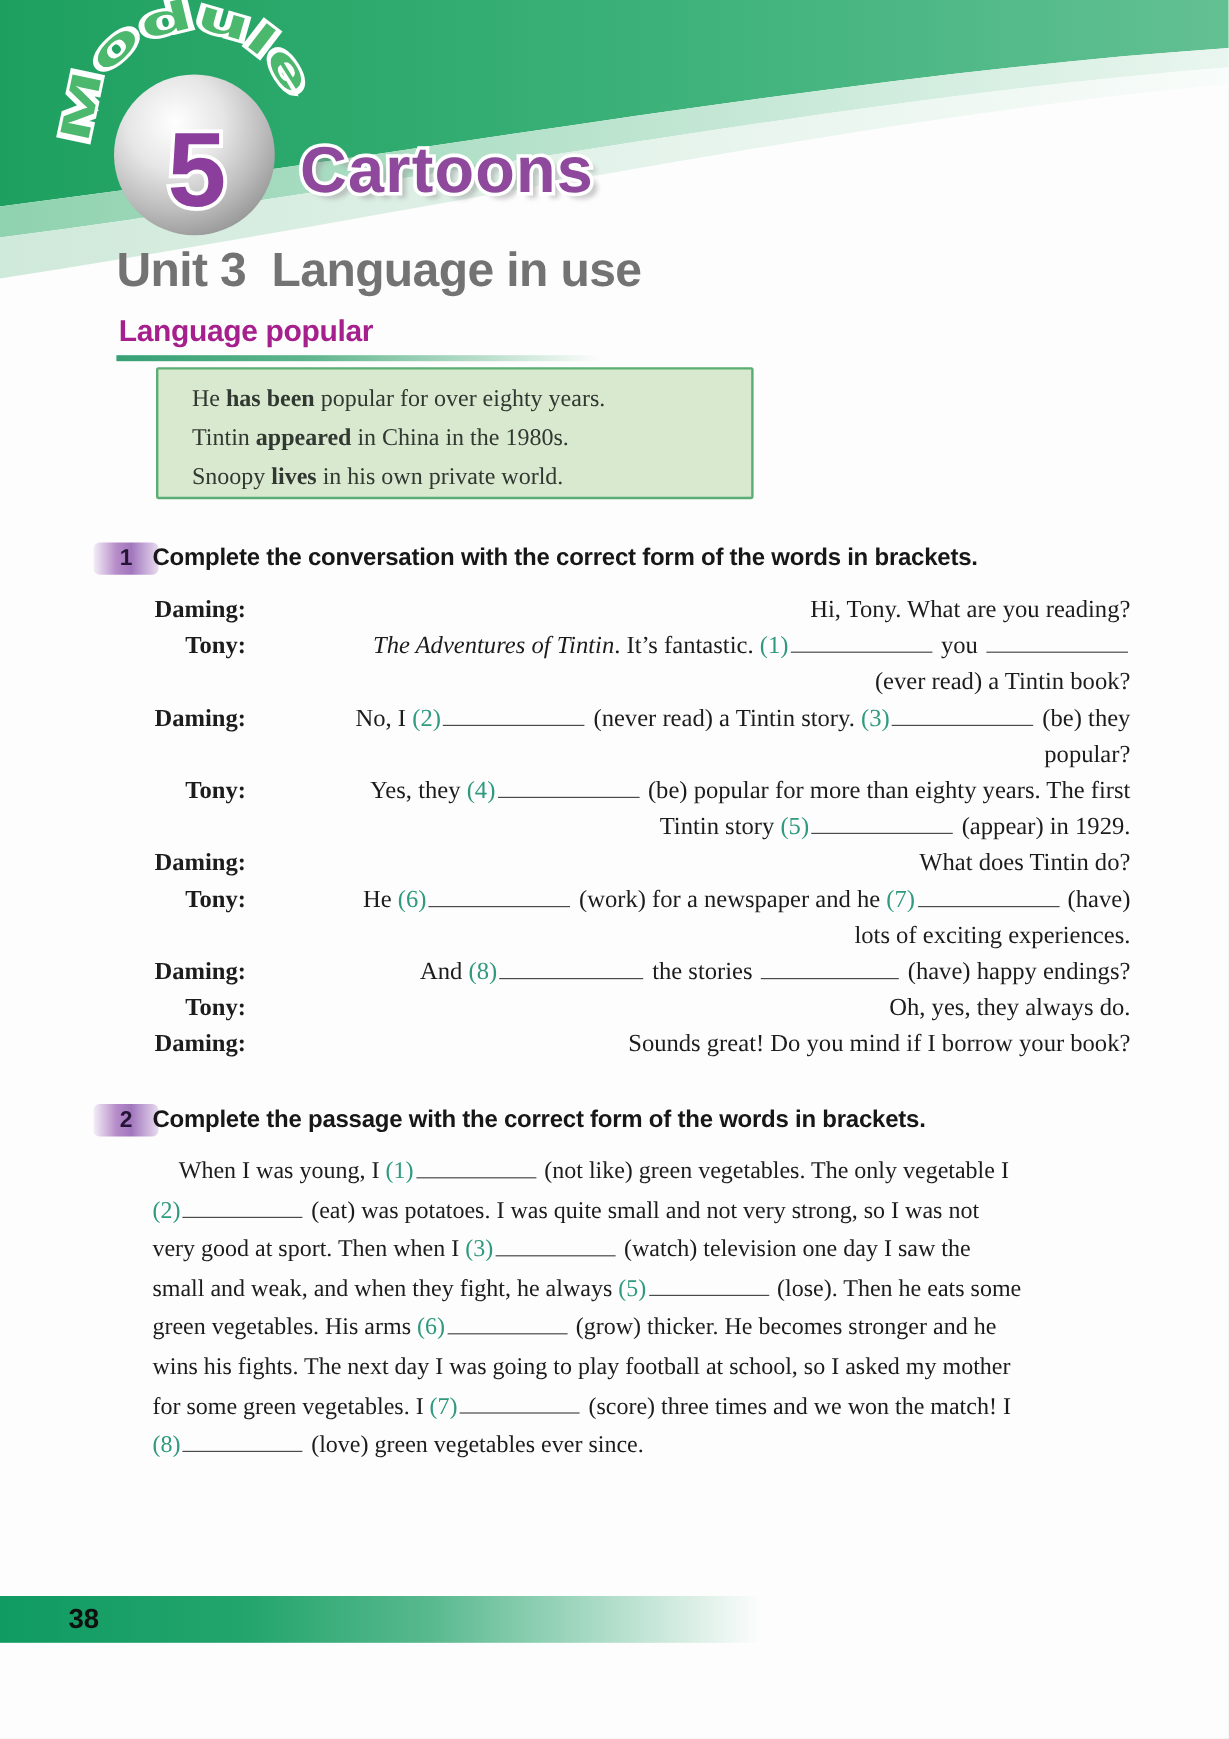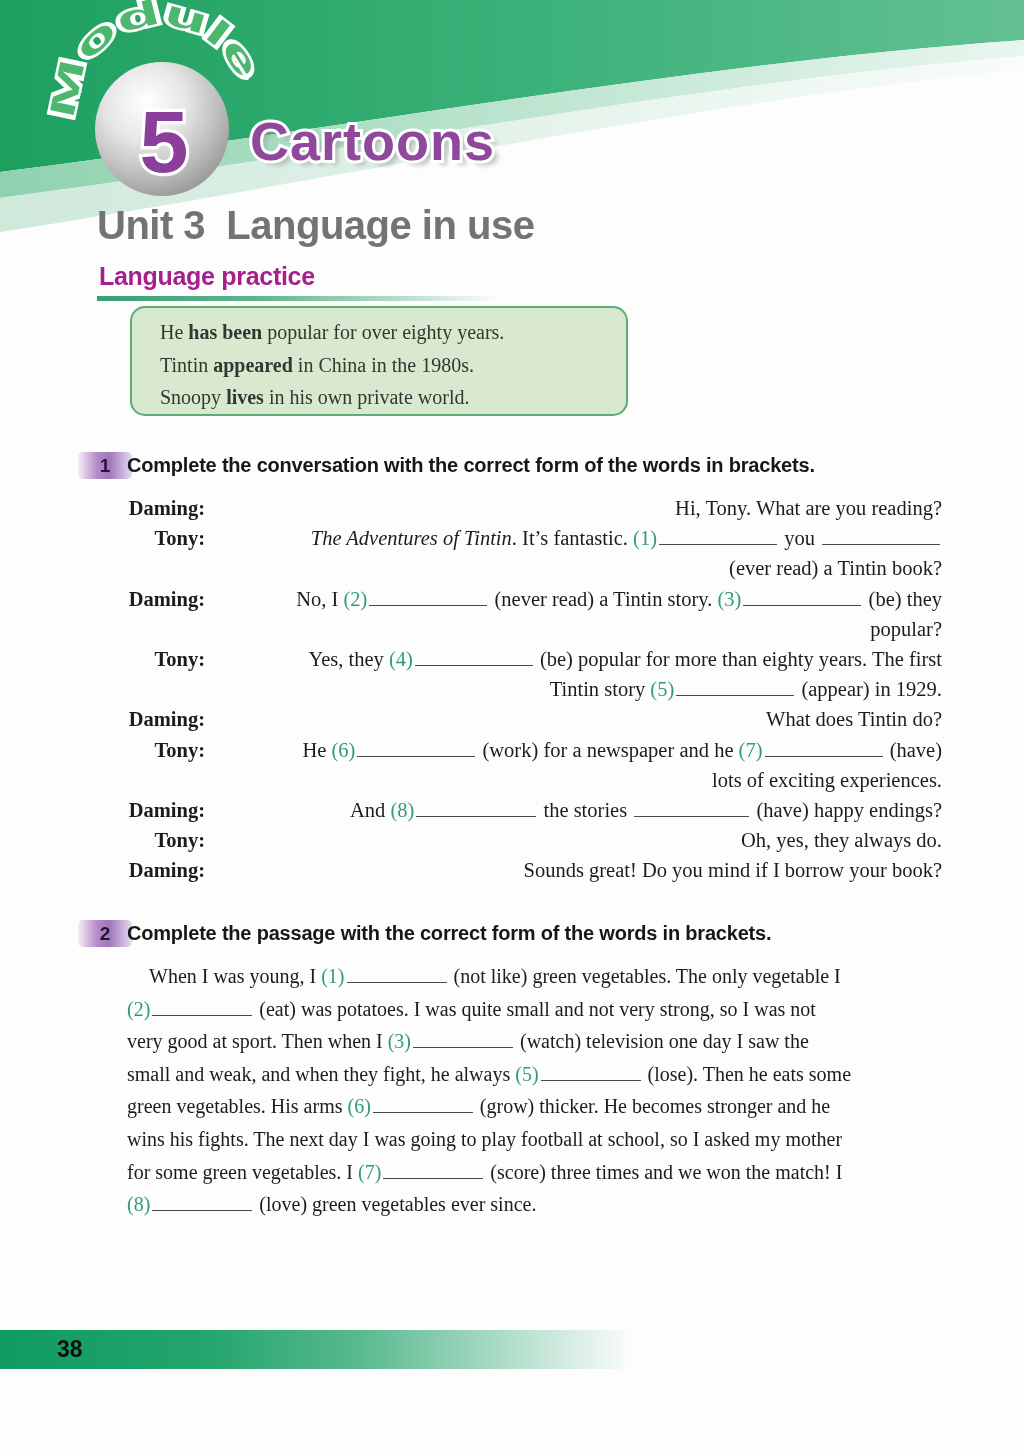--- a/index.html
+++ b/index.html
@@ -21,21 +21,21 @@
     font-family:"Liberation Sans",sans-serif;font-weight:bold;
     font-size:25px;color:#a5208d;letter-spacing:-0.3px;
   }
   .section-underline{
     position:absolute;left:97px;top:296px;width:404px;height:5px;
     background:linear-gradient(90deg,#36a074 0%,#5fb58d 40%,#b7ddc9 75%,rgba(255,255,255,0) 100%);
   }
   
   .example-box{
     position:absolute;left:130px;top:306px;width:498px;height:110px;
-    box-sizing:border-box;border:2.5px solid #5aad74;border-radius:15px;
+    box-sizing:border-box;border:2.5px solid #5aad74;border-radius:2px;
     background:#d8e9cf;padding:8px 0 0 28px;
   }
   .exline{font-size:20px;line-height:32.6px;color:#313831;}
   
   .badge{
     position:absolute;left:78px;width:54px;height:27px;border-radius:5px;
     background:linear-gradient(90deg,rgba(188,150,208,0.15) 0%,#b68cc9 35%,#a176bd 58%,rgba(214,190,228,0.55) 100%);
     font-family:"Liberation Sans",sans-serif;font-weight:bold;font-size:19px;
     color:#241535;text-align:center;line-height:27px;
   }
@@ -118,21 +118,21 @@
 
     <text font-family="Liberation Sans, sans-serif" font-size="35" font-weight="bold" fill="#4cb86e" stroke="#ffffff" stroke-width="5" paint-order="stroke">
       <textPath href="#modArc" startOffset="6" textLength="245" lengthAdjust="spacingAndGlyphs">Module</textPath>
     </text>
 
     <text x="256" y="165" font-family="Liberation Sans, sans-serif" font-size="54" font-weight="bold" letter-spacing="1" fill="#9b9b9b" opacity="0.55" filter="url(#soft)">Cartoons</text>
     <text x="250" y="160" font-family="Liberation Sans, sans-serif" font-size="54" font-weight="bold" letter-spacing="1" fill="#8e489c" stroke="#ffffff" stroke-width="6" paint-order="stroke">Cartoons</text>
   </svg>
 
   <div class="unit-title">Unit 3  Language in use</div>
-  <div class="section-heading">Language practice</div>
+  <div class="section-heading">Language popular</div>
   <div class="section-underline"></div>
 
   <div class="example-box">
       <div class="exline"><span>He </span><span class="bd">has been</span><span> popular for over eighty years.</span></div>
       <div class="exline"><span>Tintin </span><span class="bd">appeared</span><span> in China in the 1980s.</span></div>
       <div class="exline"><span>Snoopy </span><span class="bd">lives</span><span> in his own private world.</span></div>
     </div>
 
   <div class="badge" id="badge1">1</div>
   <div class="ex-heading" id="heading1">Complete the conversation with the correct form of the words in brackets.</div>

